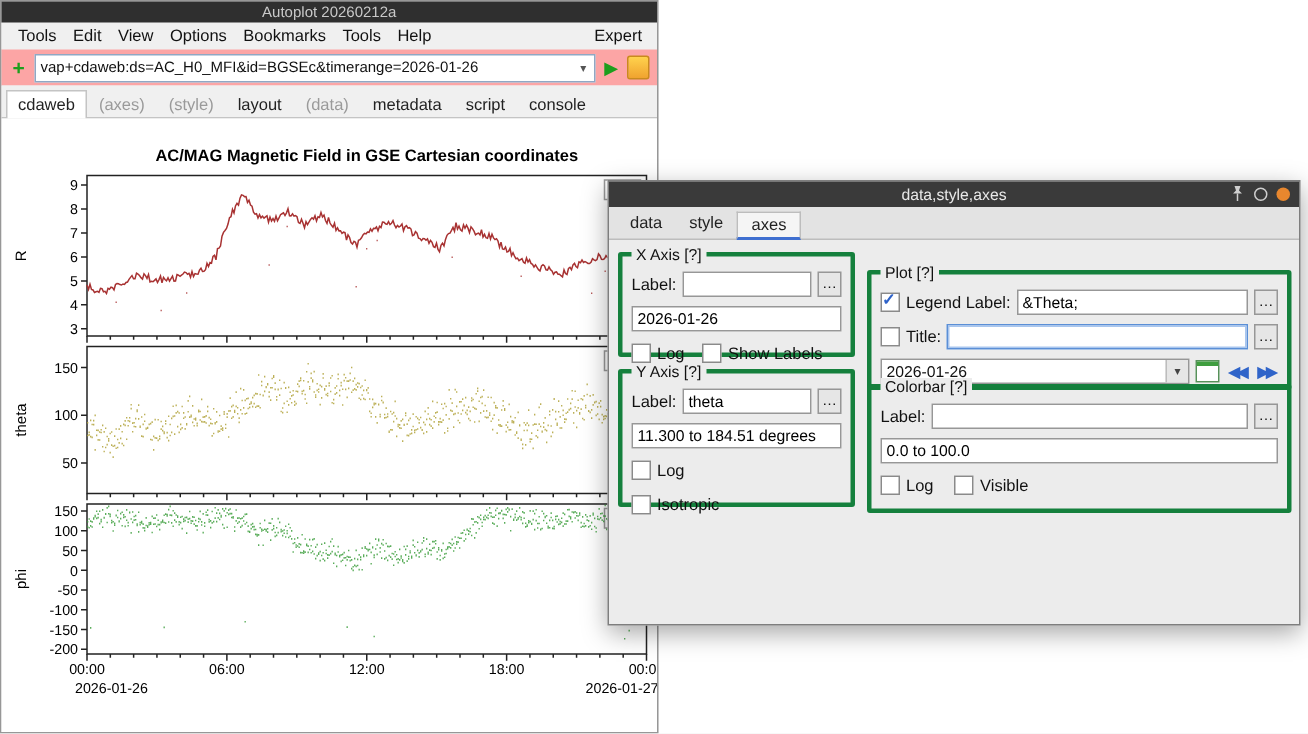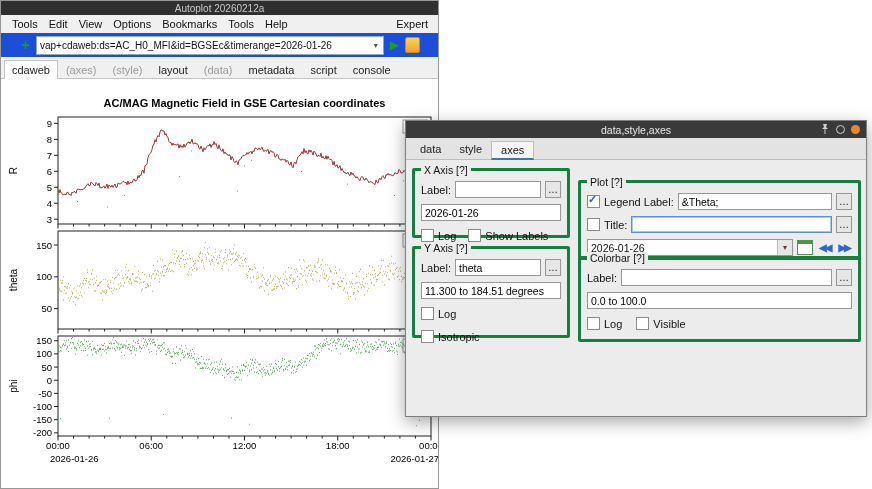--- a/index.html
+++ b/index.html
@@ -6,21 +6,21 @@
   body{position:relative;width:872px;height:489px;background:#fff;overflow:hidden;
        font-family:"Liberation Sans",sans-serif;color:#111;}
   .window{position:absolute;box-sizing:border-box;background:#f0f0f0;border:1px solid #979797;}
   
   .main{left:0;top:0;width:439px;height:489px;}
   .titlebar{height:14px;background:#2f2f2f;color:#c9c9c9;font-size:10px;
             display:flex;align-items:center;justify-content:center;position:relative;}
   .menubar{height:18px;display:flex;align-items:center;padding:0 6px;font-size:11px;gap:1px;background:#f0f0f0;}
   .menu-item{padding:1px 5px;cursor:default;}
   .menu-expert{margin-left:auto;padding:1px 4px;}
-  .uribar{height:24px;display:flex;align-items:center;gap:4px;padding:0 18px;background:#1d4ed8;}
+  .uribar{height:24px;display:flex;align-items:center;gap:4px;padding:0 5px;background:#fca5a5;}
   .plus-icon{color:#1d9e1d;font-weight:bold;font-size:14px;width:13px;text-align:center;}
   .plus-icon::before{content:"+";}
   .uri-field{flex:1;display:flex;align-items:center;background:#fff;border:1px solid #8fa8c4;
              height:17px;font-size:10px;padding:0 3px;overflow:hidden;}
   .uri-text{flex:1;white-space:nowrap;overflow:hidden;}
   .combo-arrow{font-size:8px;color:#555;padding:0 2px;}
   .combo-arrow::before{content:"▾";}
   .play-icon{color:#1d9e1d;font-size:12px;padding:0 2px;}
   .play-icon::before{content:"▶";}
   .inspect-icon{width:13px;height:14px;border:1px solid #c98a1e;border-radius:2px;

